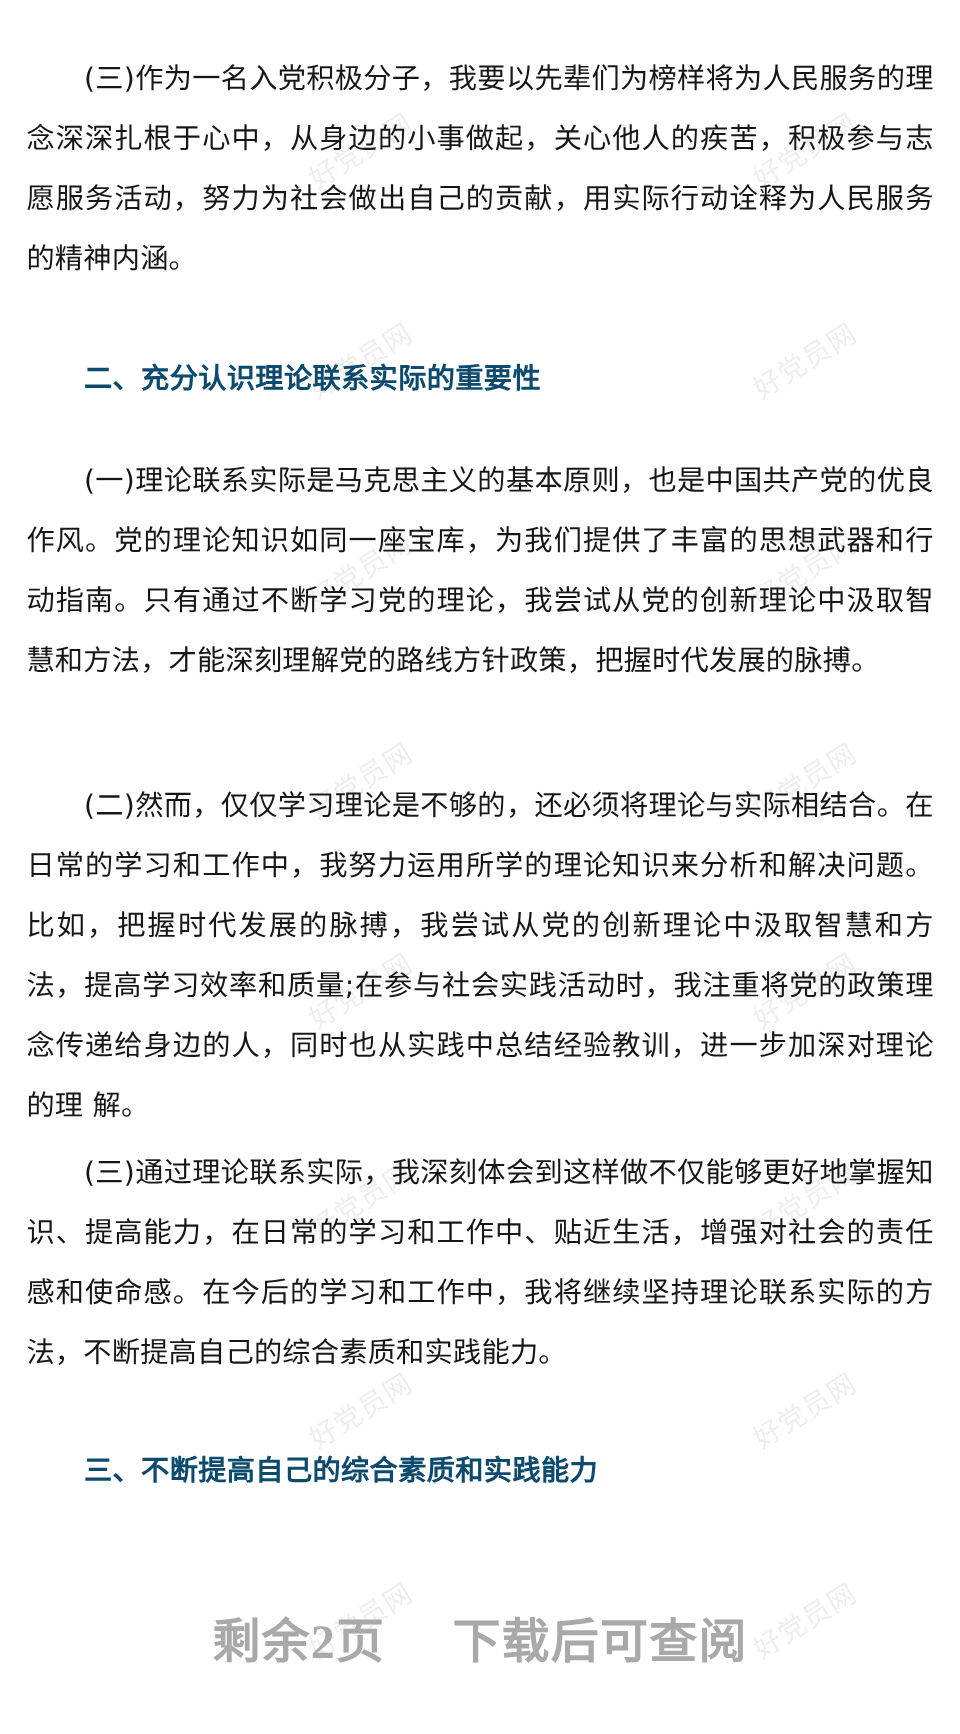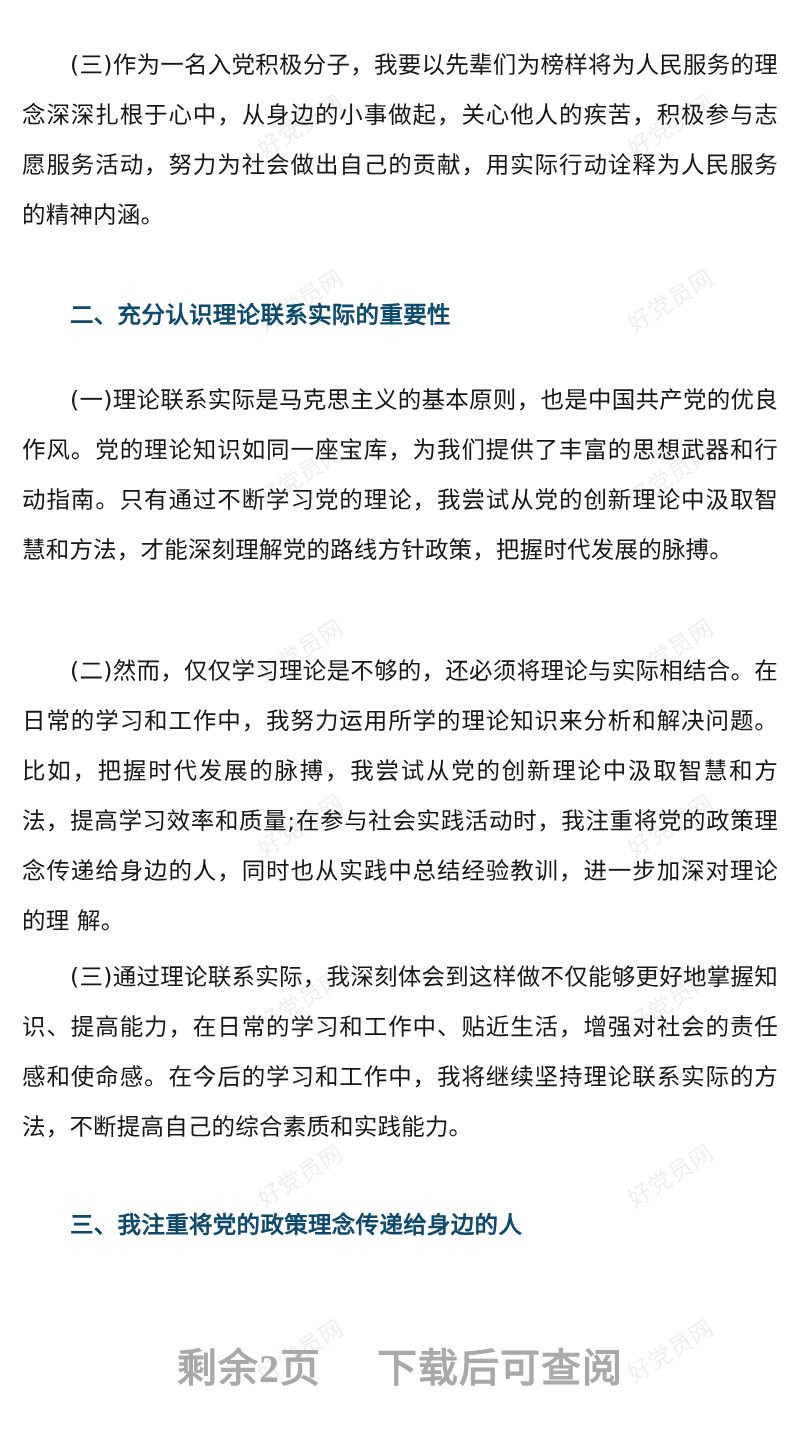--- a/index.html
+++ b/index.html
@@ -145,21 +145,21 @@
 
     <div class="doc-block" style="top:646px;">
       <p class="doc-paragraph">(二)然而，仅仅学习理论是不够的，还必须将理论与实际相结合。在日常的学习和工作中，我努力运用所学的理论知识来分析和解决问题。比如，把握时代发展的脉搏，我尝试从党的创新理论中汲取智慧和方法，提高学习效率和质量;在参与社会实践活动时，我注重将党的政策理念传递给身边的人，同时也从实践中总结经验教训，进一步加深对理论的理 解。</p>
     </div>
 
     <div class="doc-block" style="top:952px;">
       <p class="doc-paragraph">(三)通过理论联系实际，我深刻体会到这样做不仅能够更好地掌握知识、提高能力，在日常的学习和工作中、贴近生活，增强对社会的责任感和使命感。在今后的学习和工作中，我将继续坚持理论联系实际的方法，不断提高自己的综合素质和实践能力。</p>
     </div>
 
     <div class="doc-block" style="top:1200px;">
-      <h2 class="doc-heading">三、我注重将党的政策理念传递给身边的人</h2>
+      <h2 class="doc-heading">三、不断提高自己的综合素质和实践能力</h2>
     </div>
 
   </div>
 
   <div id="footer-notice">
     <span>剩余2页</span>
     <span class="notice-gap"></span>
     <span>下载后可查阅</span>
   </div>
 

